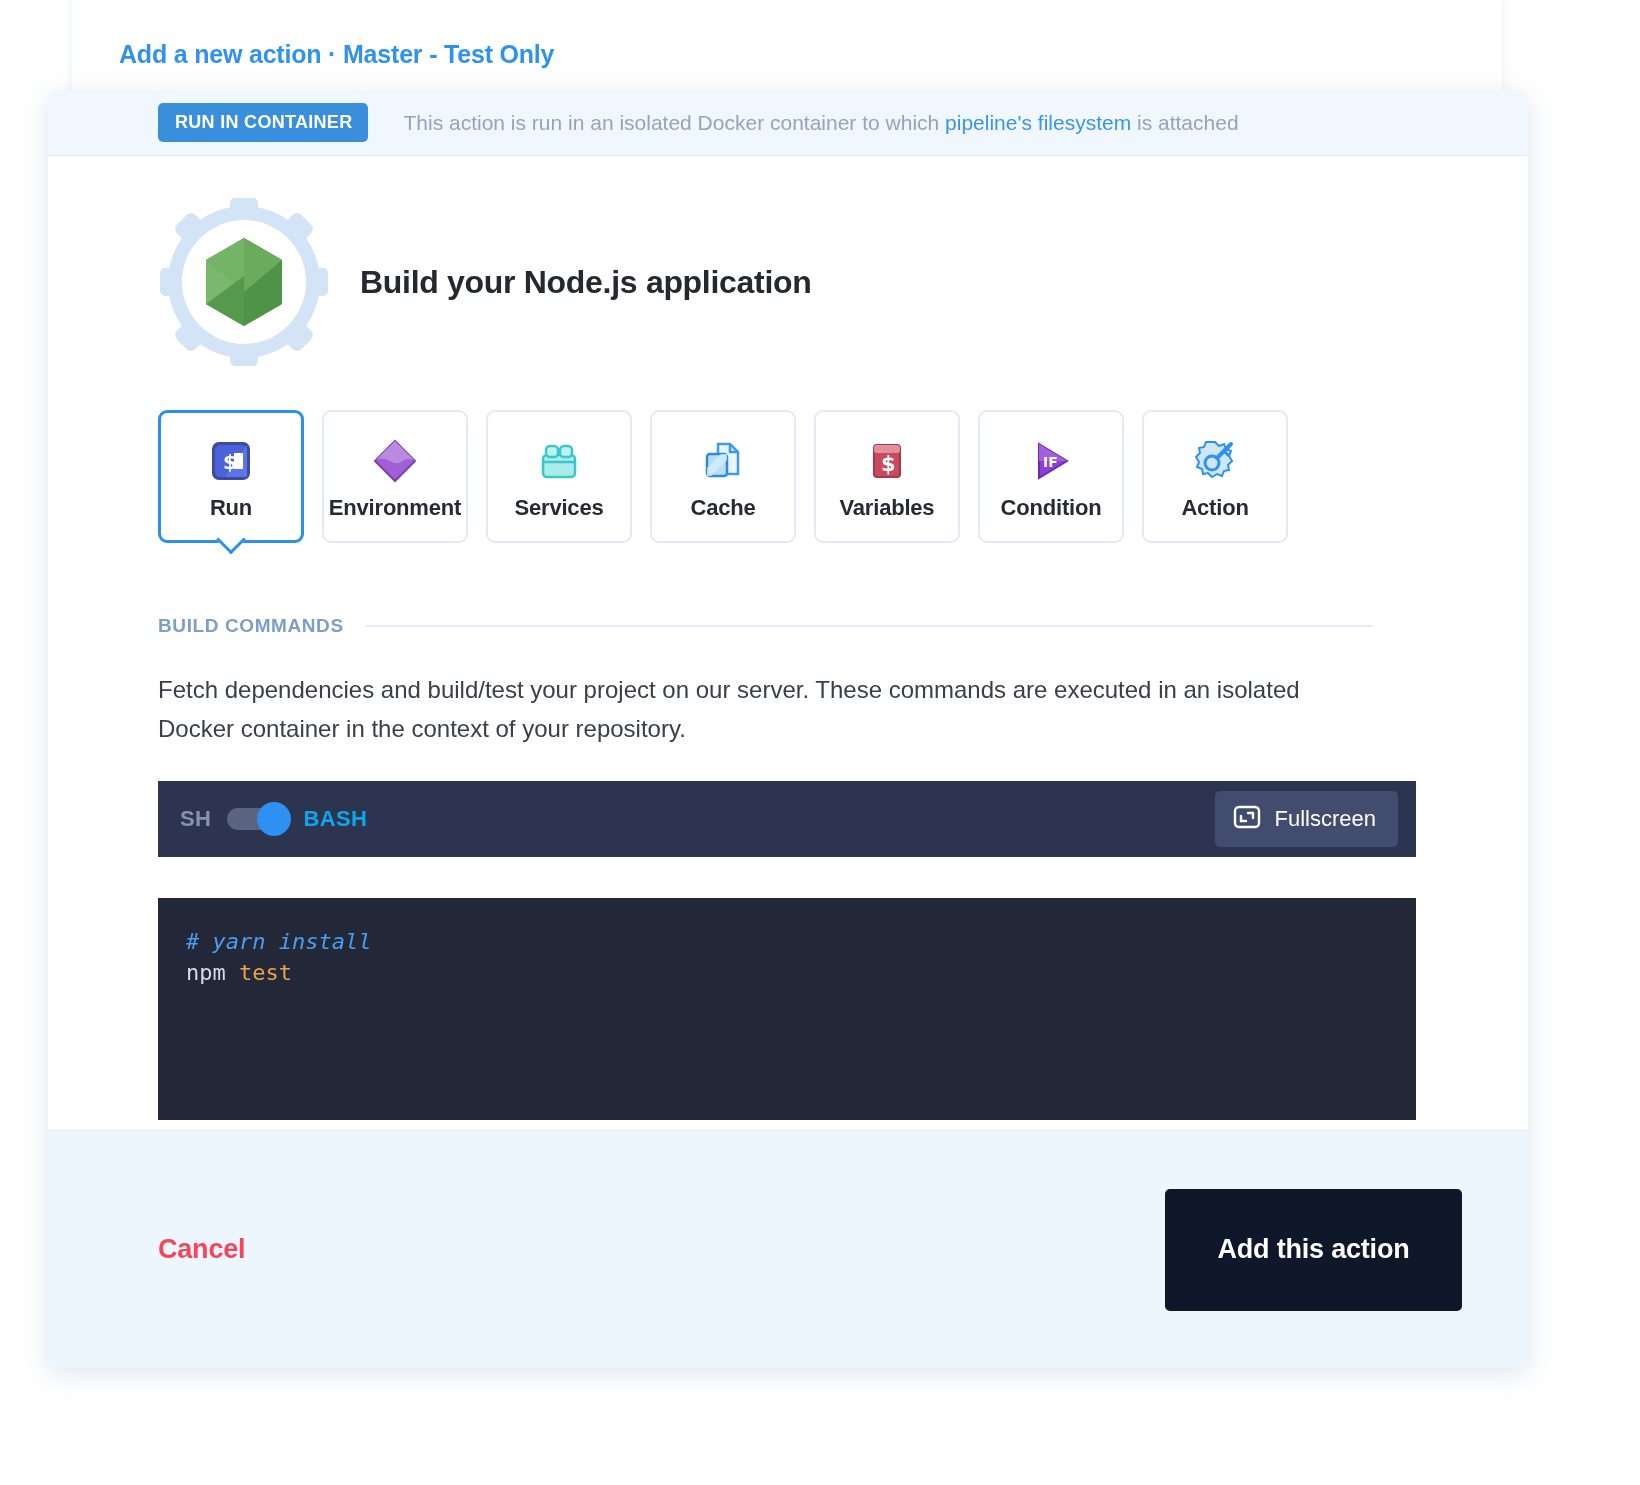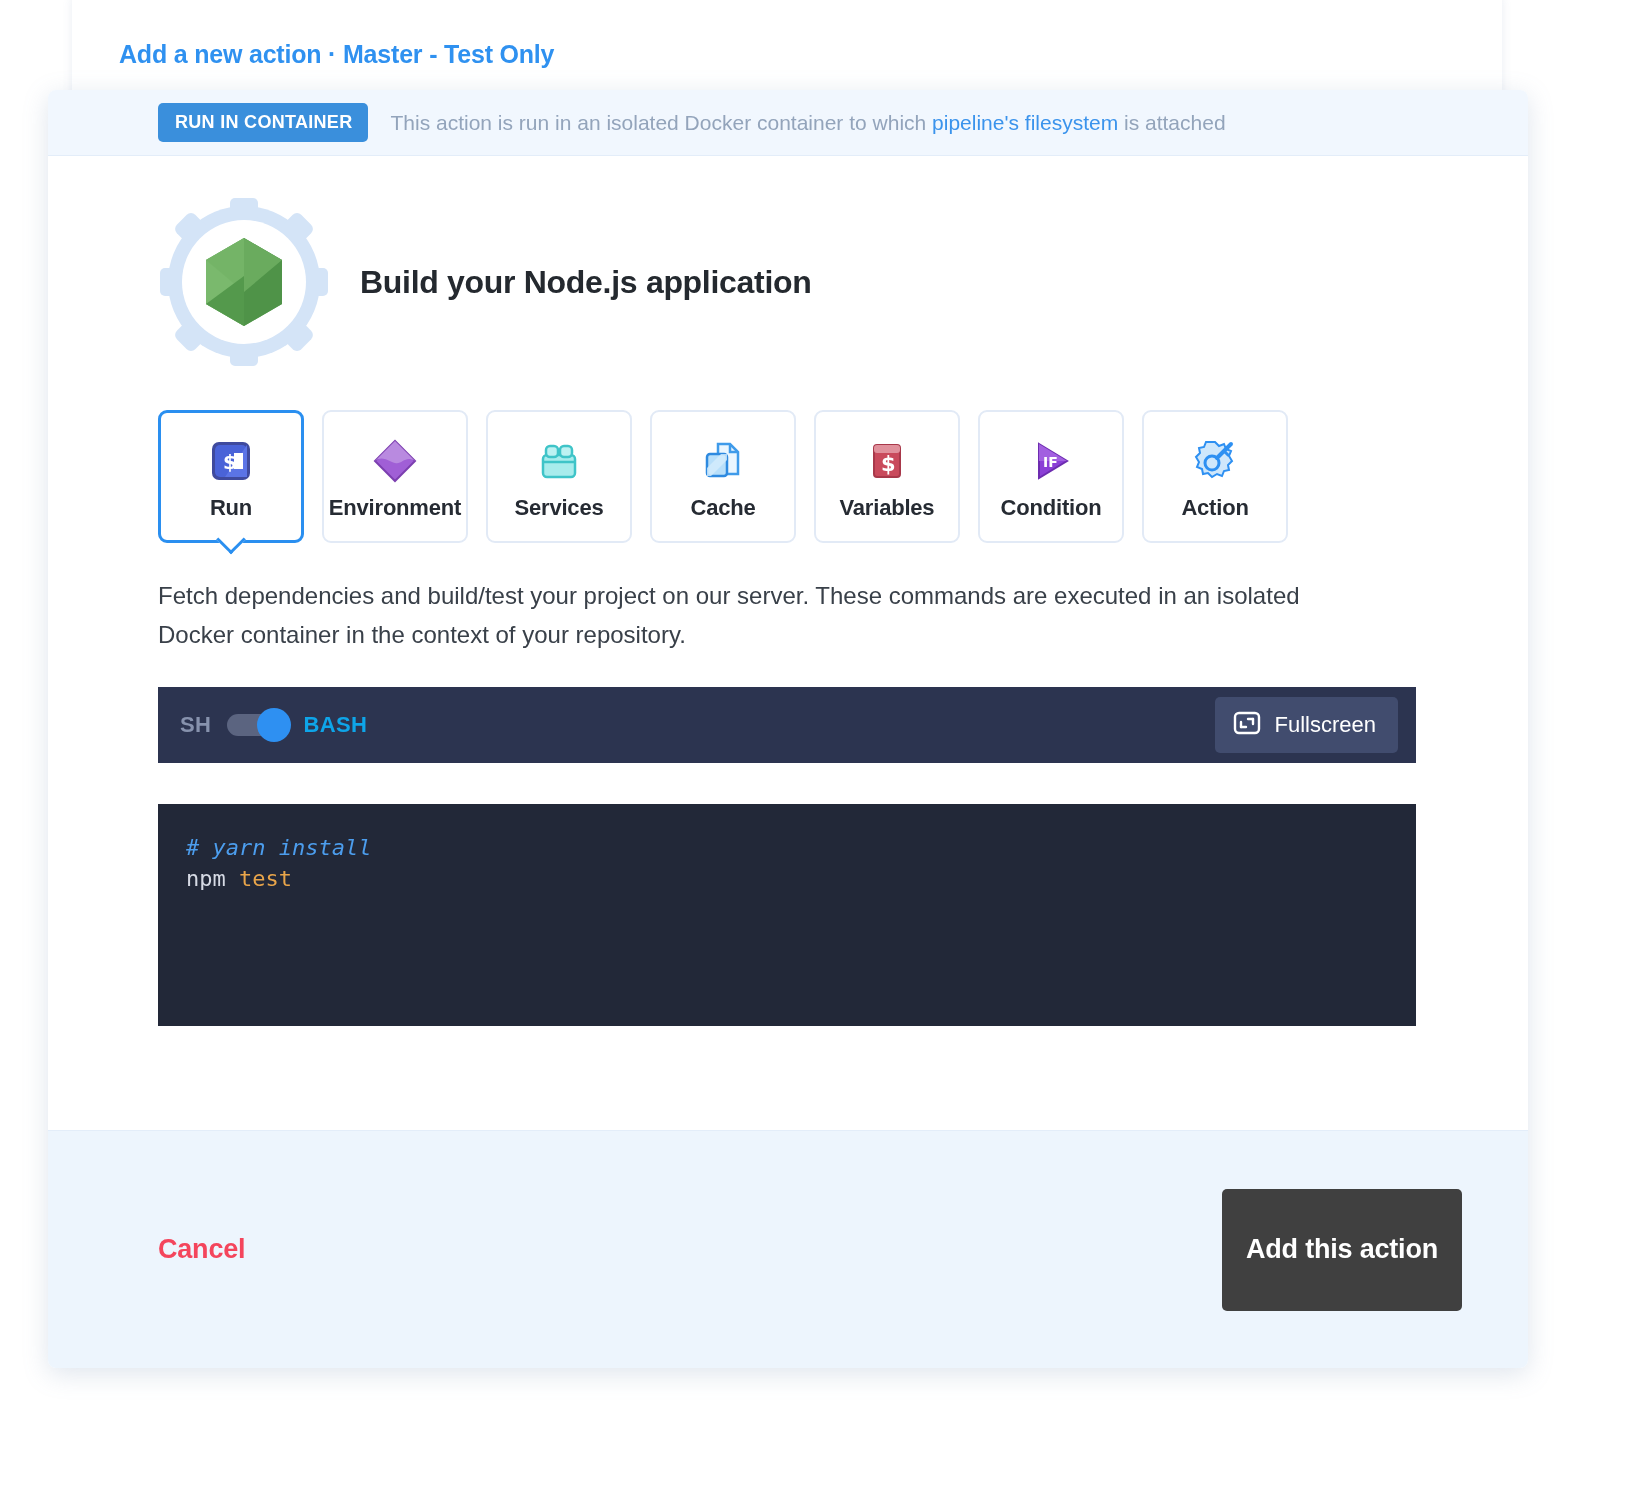--- a/index.html
+++ b/index.html
@@ -57,21 +57,21 @@
     background: #3a8fdc;
     color: #ffffff;
     font-size: 18px;
     font-weight: bold;
     letter-spacing: 0.3px;
     padding: 9px 16px 9px 17px;
     border-radius: 5px;
     white-space: nowrap;
   }
   .banner-text {
-    margin-left: 22px;
+    margin-left: 35px;
     font-size: 21px;
     color: #93a4bb;
     white-space: nowrap;
   }
   .banner-text .lnk { color: #3a93ec; }
 
   
   .hero { display: flex; align-items: center; padding: 42px 0 0 112px; }
   .logo-wrap { position: relative; width: 168px; height: 168px; }
   .logo-wrap svg { position:absolute; left:0; top:0; }
@@ -232,28 +232,28 @@
   }
   .cancel {
     font-size: 27px;
     font-weight: bold;
     color: #f4455c;
     cursor: pointer;
     letter-spacing: -0.2px;
   }
   .primary-btn {
     margin-left: auto;
-    background: #404040;
+    background: #0f172a;
     color: #ffffff;
     font-size: 27px;
     font-weight: bold;
     letter-spacing: -0.2px;
     border: none;
     border-radius: 5px;
-    width: 240px; height: 122px;
+    width: 297px; height: 122px;
     cursor: pointer;
     font-family: "Liberation Sans", sans-serif;
   }
 </style>
 </head>
 <body>
 
 <div id="page">
 
   <div class="back-card">
@@ -372,20 +372,24 @@
             <circle cx="20" cy="25" r="7" fill="none" stroke="#2e90f2" stroke-width="3"></circle>
             <line x1="25" y1="20" x2="39" y2="6" stroke="#2e90f2" stroke-width="4" stroke-linecap="round"></line>
             <line x1="32" y1="13" x2="36" y2="17" stroke="#2e90f2" stroke-width="3" stroke-linecap="round"></line>
           </svg>
         </span>
         <span class="tab-label">Action</span>
       </div>
 
     </div>
 
+    <div class="section-head">
+      <span class="t">BUILD COMMANDS</span>
+      <span class="rule"></span>
+    </div>
 
     <div class="desc">Fetch dependencies and build/test your project on our server. These commands are executed in an isolated Docker container in the context of your repository.</div>
 
     <div class="editor">
       <div class="editor-head">
         <span class="sh-label">SH</span>
         <span class="toggle">
           <span class="knob"></span>
         </span>
         <span class="bash-label">BASH</span>

